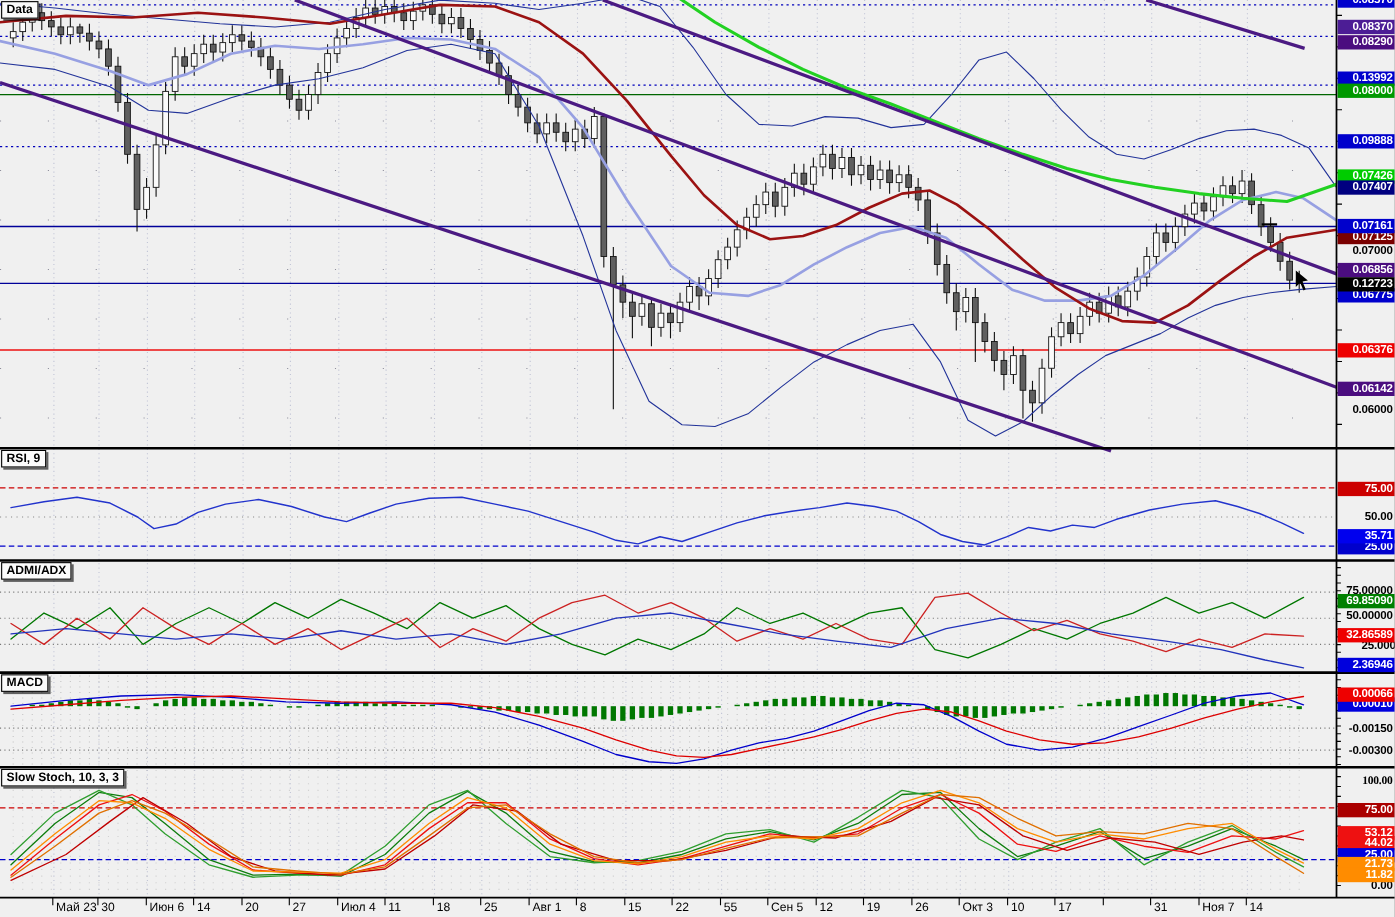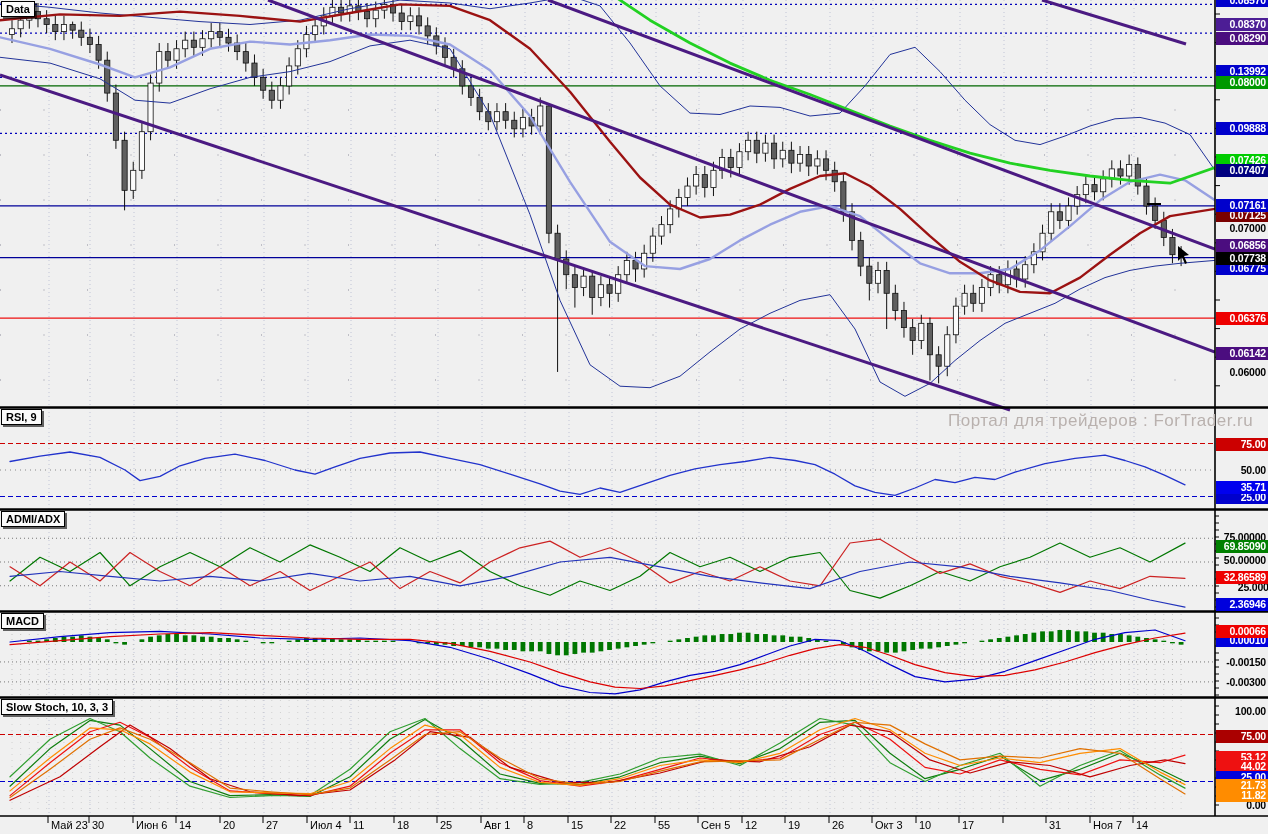--- a/index.html
+++ b/index.html
@@ -863,54 +863,53 @@
       <line x1="1090" y1="816" x2="1090" y2="823" stroke="#000" stroke-width="1"></line>
       <line x1="1133" y1="816" x2="1133" y2="823" stroke="#000" stroke-width="1"></line>
     </svg>
 
   <div class="tbox" style="left:1px;top:1px">Data</div>
   <div class="tbox" style="left:1px;top:409px">RSI, 9</div>
   <div class="tbox" style="left:1px;top:511px">ADMI/ADX</div>
   <div class="tbox" style="left:1px;top:613px">MACD</div>
   <div class="tbox" style="left:1px;top:699px">Slow Stoch, 10, 3, 3</div>
 
-  <div id="watermark">Портал для трейдеров : ForTrader.ru</div>
   <div id="labels">
       <div class="chip" style="top: -6px; z-index: 2; background: rgb(0, 0, 204);">0.08570</div>
       <div class="chip" style="top: 18px; z-index: 2; background: #4c1d95;">0.08370</div>
       <div class="chip" style="top: 32px; z-index: 2; background: rgb(75, 13, 127);">0.08290</div>
       <div class="chip" style="top: 65px; z-index: 2; background: rgb(0, 0, 204);">0.13992</div>
       <div class="chip" style="top: 76px; z-index: 2; background: rgb(0, 153, 0);">0.08000</div>
       <div class="chip" style="top: 122px; z-index: 2; background: rgb(0, 0, 204);">0.09888</div>
       <div class="chip" style="top: 154px; z-index: 2; background: rgb(0, 204, 0);">0.07426</div>
       <div class="chip" style="top: 164px; z-index: 3; background: rgb(0, 0, 128);">0.07407</div>
       <div class="chip" style="top: 199px; z-index: 3; background: rgb(0, 0, 204);">0.07161</div>
       <div class="chip" style="top: 209px; z-index: 2; background: rgb(122, 0, 0);">0.07125</div>
       <div class="chip plain" style="top: 222px; z-index: 1;">0.07000</div>
       <div class="chip" style="top: 239px; z-index: 2; background: rgb(75, 13, 127);">0.06856</div>
-      <div class="chip" style="top: 252px; z-index: 3; background: rgb(0, 0, 0);">0.07738</div>
+      <div class="chip" style="top: 252px; z-index: 3; background: rgb(0, 0, 0);">0.12723</div>
       <div class="chip" style="top: 262px; z-index: 2; background: rgb(0, 0, 204);">0.06775</div>
       <div class="chip" style="top: 312px; z-index: 2; background: rgb(238, 0, 0);">0.06376</div>
       <div class="chip" style="top: 347px; z-index: 2; background: rgb(75, 13, 127);">0.06142</div>
       <div class="chip plain" style="top: 366px; z-index: 1;">0.06000</div>
       <div class="chip" style="top: 438px; z-index: 2; background: rgb(204, 0, 0);">75.00</div>
       <div class="chip plain" style="top: 464px; z-index: 1;">50.00</div>
       <div class="chip" style="top: 481px; z-index: 3; background: rgb(0, 0, 238);">35.71</div>
       <div class="chip" style="top: 491px; z-index: 2; background: rgb(0, 0, 204);">25.00</div>
       <div class="chip plain" style="top: 531px; z-index: 1;">75.00000</div>
       <div class="chip" style="top: 540px; z-index: 2; background: rgb(0, 128, 0);">69.85090</div>
       <div class="chip plain" style="top: 554px; z-index: 1;">50.00000</div>
       <div class="chip" style="top: 571px; z-index: 2; background: rgb(238, 0, 0);">32.86589</div>
       <div class="chip plain" style="top: 581px; z-index: 1; padding-left: 14px;">25.00000</div>
       <div class="chip" style="top: 598px; z-index: 2; background: rgb(0, 0, 221);">2.36946</div>
       <div class="chip" style="top: 625px; z-index: 3; background: rgb(238, 0, 0);">0.00066</div>
       <div class="chip" style="top: 634px; z-index: 2; background: rgb(0, 0, 221);">0.00010</div>
       <div class="chip plain" style="top: 656px; z-index: 1;">-0.00150</div>
       <div class="chip plain" style="top: 676px; z-index: 1;">-0.00300</div>
-      <div class="chip plain" style="top: 705px; z-index: 1;">100.00</div>
+      <div class="chip plain" style="top: 705px; z-index: 1; font-family: Liberation Serif, serif;">100.00</div>
       <div class="chip" style="top: 730px; z-index: 2; background: rgb(170, 0, 0);">75.00</div>
       <div class="chip" style="top: 751px; z-index: 2; background: rgb(238, 17, 17);">53.12</div>
       <div class="chip" style="top: 760px; z-index: 2; background: rgb(238, 17, 17);">44.02</div>
       <div class="chip" style="top: 771px; z-index: 2; background: rgb(0, 0, 221);">25.00</div>
       <div class="chip" style="top: 779px; z-index: 3; background: rgb(255, 140, 0);">21.73</div>
       <div class="chip" style="top: 789px; z-index: 3; background: rgb(255, 140, 0);">11.82</div>
       <div class="chip plain" style="top: 799px; z-index: 1;">0.00</div>
       <div class="xlabel" style="left: 51px;">Май 23</div>
       <div class="xlabel" style="left: 92px;">30</div>
       <div class="xlabel" style="left: 136px;">Июн 6</div>

